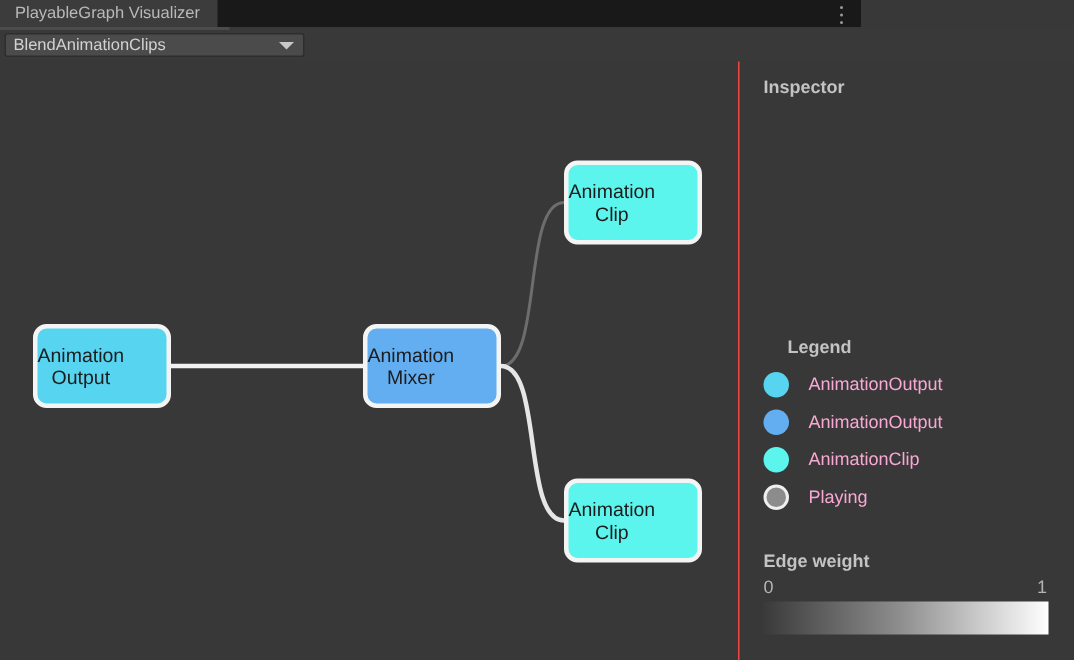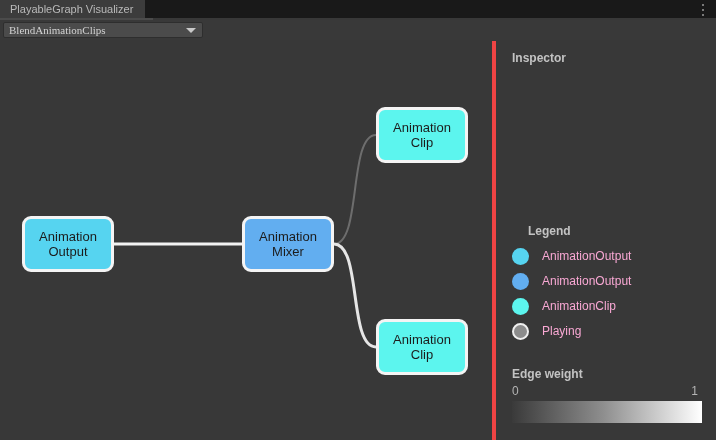--- a/index.html
+++ b/index.html
@@ -14,21 +14,21 @@
     overflow: hidden;
     background: #383838;
     font-family: "Liberation Sans", sans-serif;
     -webkit-font-smoothing: antialiased;
   }
 
   
   #titlebar {
     position: absolute;
     left: 0; top: 0;
-    width: 716px; height: 18px;
+    width: 574px; height: 18px;
     background: #191919;
   }
   #tab {
     position: absolute;
     left: 0; top: 0;
     height: 18px;
     padding: 0 12px 0 10px;
     background: #3c3c3c;
     color: #b9b9b9;
     font-size: 11px;
@@ -58,21 +58,20 @@
     background: #9a9a9a;
     border-radius: 50%;
   }
 
   
   #toolbar {
     position: absolute;
     left: 0; top: 20px;
     width: 716px; height: 20px;
     background: #393939;
-    font-family: Liberation Serif, serif;
   }
   #graph-select {
     position: absolute;
     left: 3px; top: 2px;
     width: 200px; height: 16px;
     background: #4b4b4b;
     border: 1px solid #2e2e2e;
     border-radius: 2px;
     box-sizing: border-box;
     cursor: pointer;
@@ -106,39 +105,39 @@
     position: absolute;
     left: 0; top: 0;
     width: 492px; height: 399px;
   }
   .node {
     position: absolute;
     border-radius: 9px;
     box-sizing: border-box;
     display: flex;
     align-items: center;
-    justify-content: center;
+    justify-content: flex-start;
     text-align: center;
     color: #1c1c1c;
     font-size: 13px;
     line-height: 15px;
     cursor: pointer;
   }
   .node.playing {
     border: 3px solid #f4f4f4;
   }
   .node-label { pointer-events: none; white-space: pre-line; }
 
   
   #sidepanel {
     position: absolute;
     left: 492px; top: 41px;
     width: 224px; height: 399px;
     background: #383838;
-    border-left: 4px solid #ef4444;
+    border-left: 1px solid #ef4444;
     box-sizing: border-box;
   }
   .panel-h {
     position: absolute;
     color: #c3c3c3;
     font-size: 12px;
     font-weight: bold;
     white-space: nowrap;
   }
   .panel-t {

